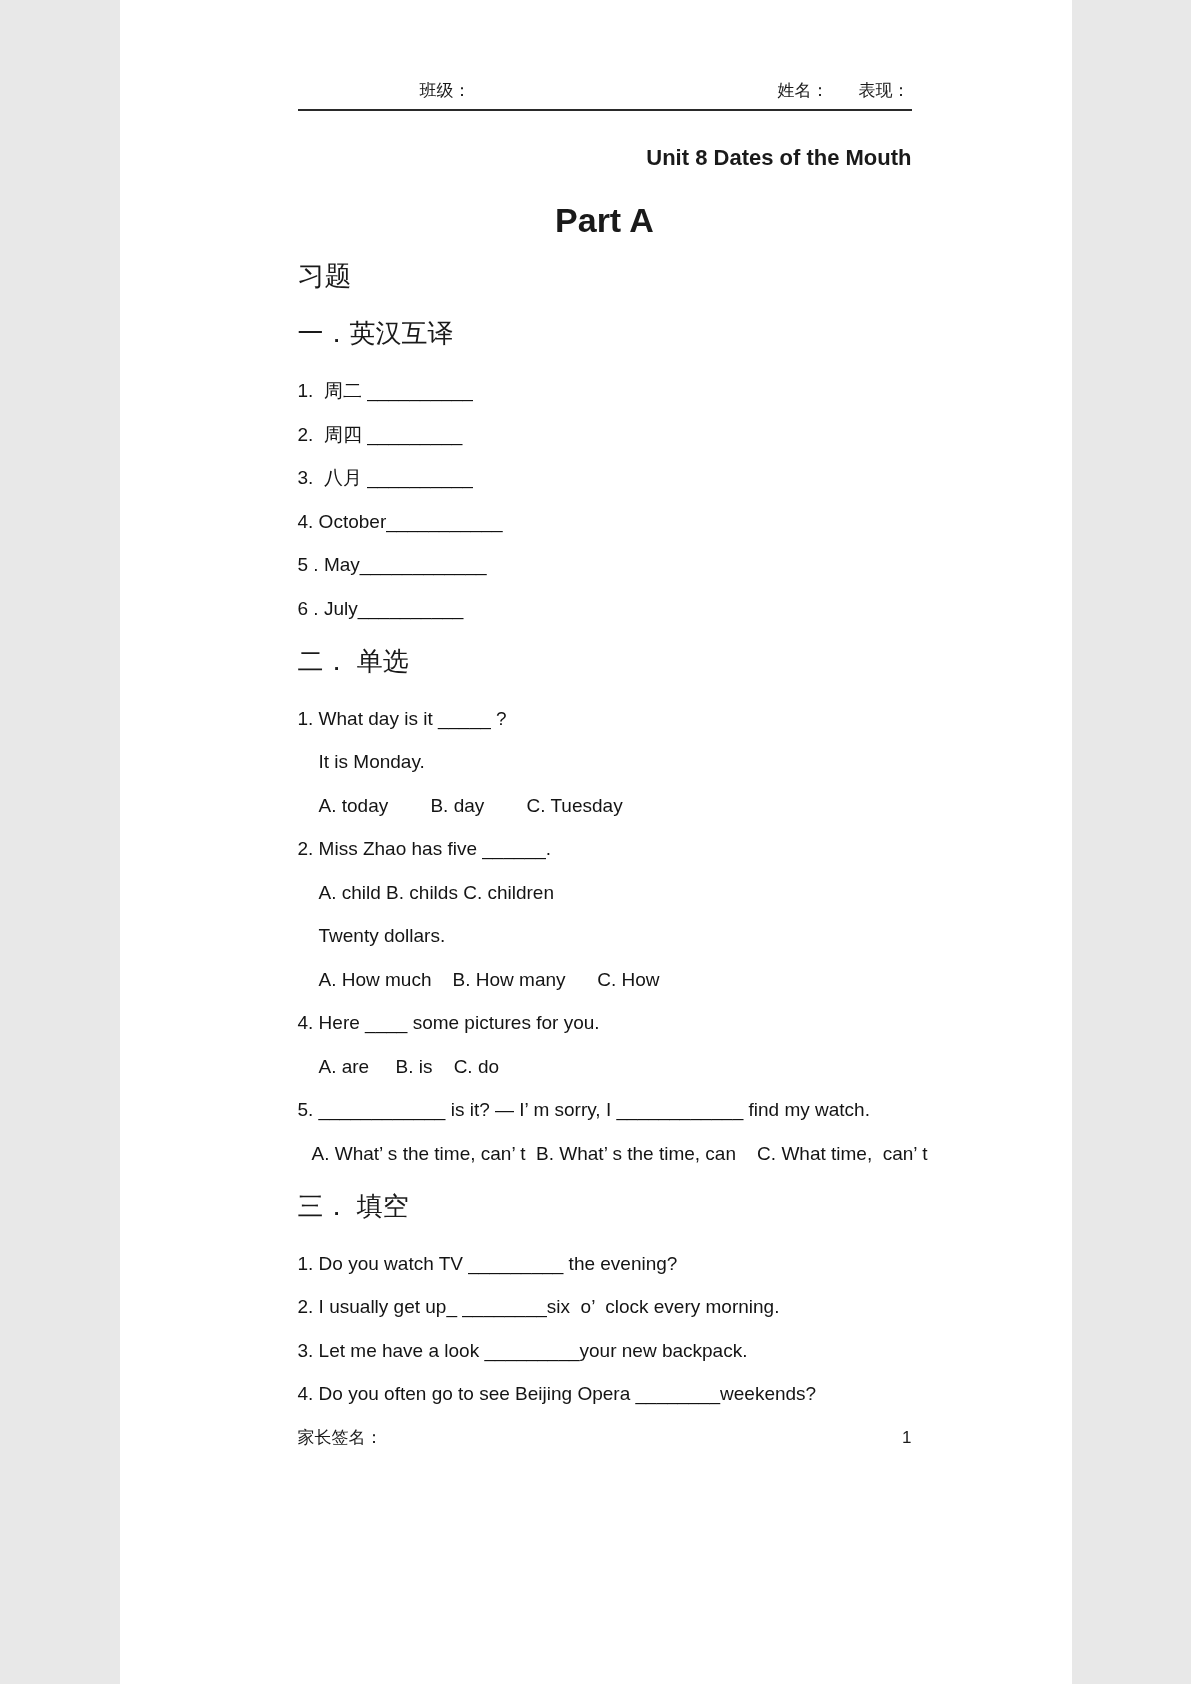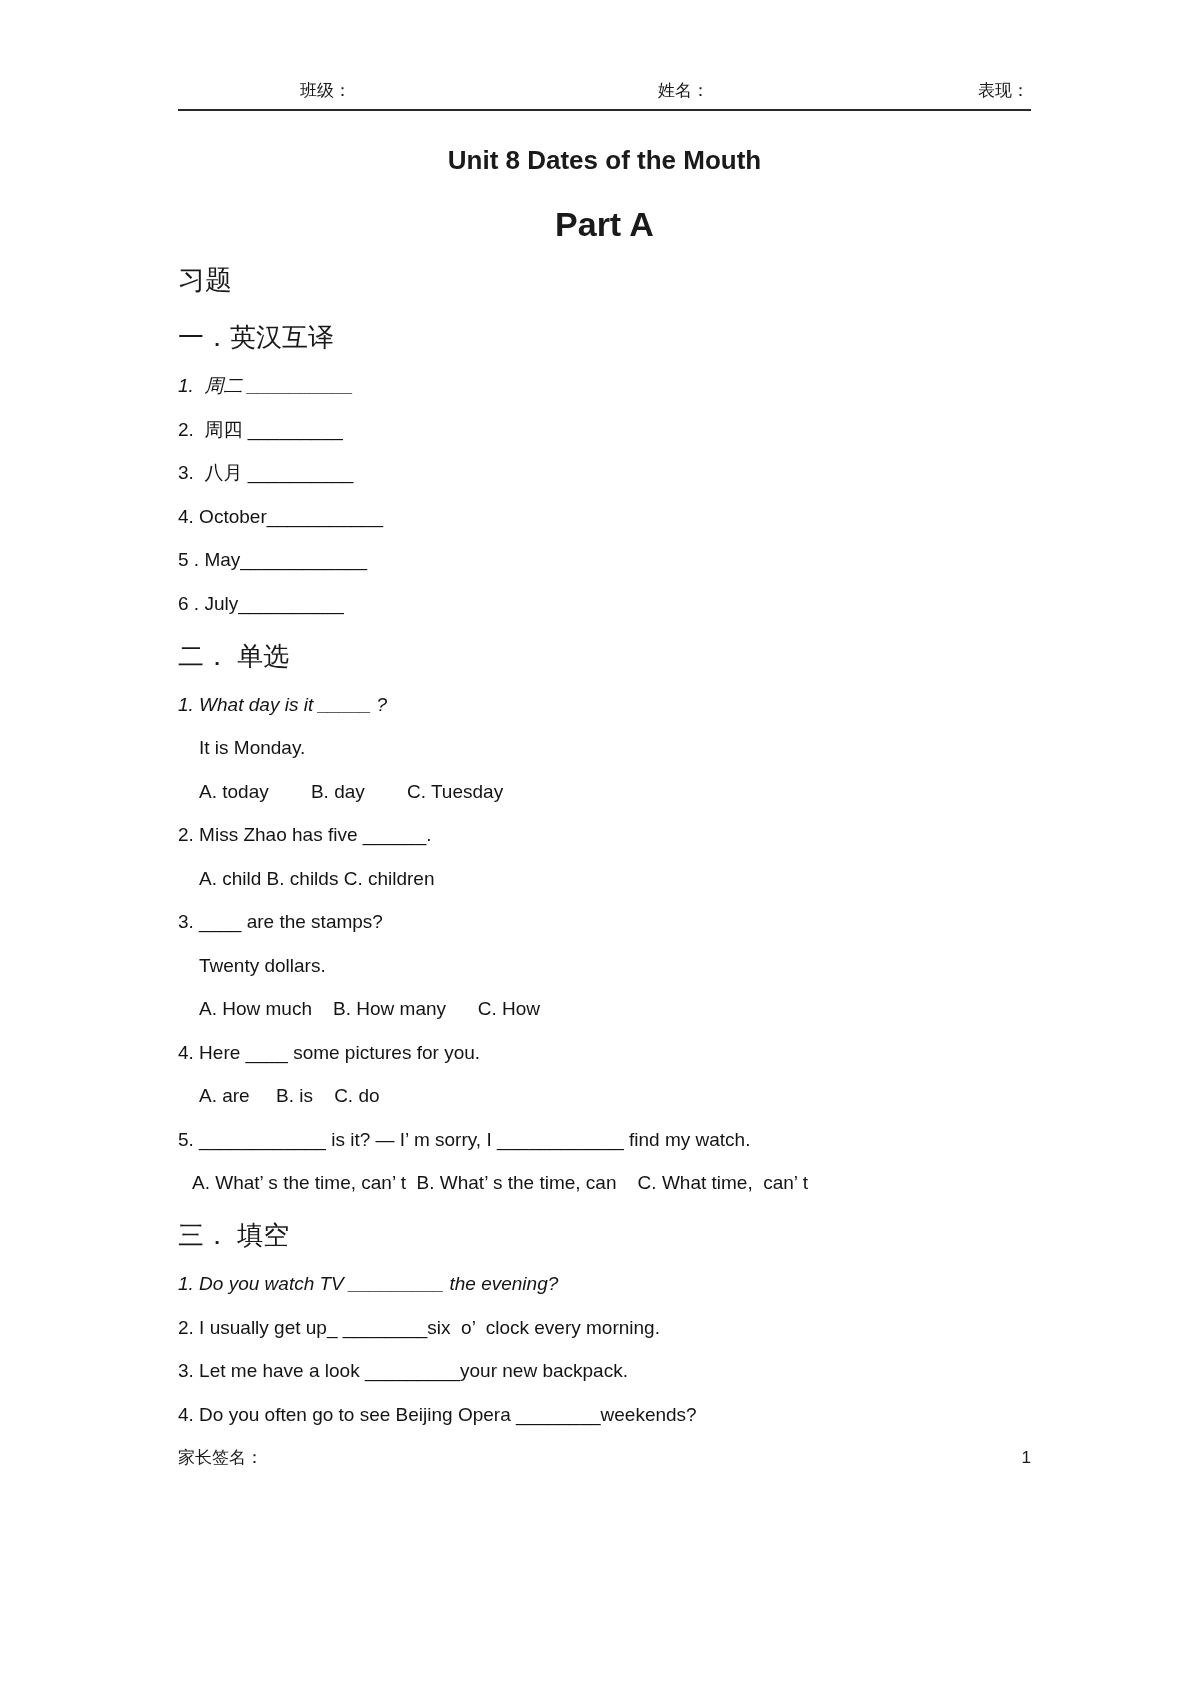--- a/index.html
+++ b/index.html
@@ -1,18 +1,18 @@
 <!DOCTYPE html>
 <html><head>
 <meta charset="utf-8">
 <style>
   * { box-sizing: border-box; }
   html, body { margin: 0; padding: 0; background: #e8e8e8; }
   .page {
-    width: 1191px;
+    width: 952px;
     height: 1684px;
     margin: 0 auto;
     background: #ffffff;
     font-family: "Liberation Sans", "DejaVu Sans", sans-serif;
     color: #1a1a1a;
     padding: 80px 160px 0 178px;
     position: relative;
   }
   .header-row {
     position: relative;
@@ -23,22 +23,22 @@
   .hdr-label { position: absolute; top: 0; line-height: 22px; white-space: pre; }
   .hdr-class { left: 122px; }
   .hdr-name  { left: 480px; }
   .hdr-perf  { right: 2px; }
   .header-line {
     border-bottom: 2px solid #2a2a2a;
     margin-top: 7px;
     width: 100%;
   }
   .title {
-    text-align: center;
-    font-size: 26px;
+    text-align: right;
+    font-size: 22px;
     font-weight: bold;
     line-height: 1;
     margin-top: 36px;
     white-space: pre;
   }
   .part {
     text-align: center;
     font-size: 34px;
     font-weight: bold;
     line-height: 1;
@@ -60,21 +60,21 @@
     margin: 30px 0 0 0;
     white-space: pre;
   }
   .row {
     font-size: 19px;
     line-height: 1;
     margin: 24.5px 0 0 0;
     white-space: pre;
     color: #141414;
   }
-  .first { margin-top: 26px; font-style: italic; }
+  .first { margin-top: 35px; }
   .ind { padding-left: 21px; }
   .ind-sm { padding-left: 14px; }
   .footer-row {
     margin-top: 24.5px;
     display: flex;
     justify-content: space-between;
     font-size: 17px;
     line-height: 1.2;
     gap: 12px;
   }
@@ -105,21 +105,20 @@
     <p class="row">6 . July__________</p>
   </div>
 
   <div>
     <div class="sec-heading">二． 单选</div>
     <p class="row first">1. What day is it _____ ?</p>
     <p class="row ind">It is Monday.</p>
     <p class="row ind">A. today        B. day        C. Tuesday</p>
     <p class="row">2. Miss Zhao has five ______.</p>
     <p class="row ind">A. child B. childs C. children</p>
-    <p class="row">3. ____ are the stamps?</p>
     <p class="row ind">Twenty dollars.</p>
     <p class="row ind">A. How much    B. How many      C. How</p>
     <p class="row">4. Here ____ some pictures for you.</p>
     <p class="row ind">A. are     B. is    C. do</p>
     <p class="row">5. ____________ is it? — I’ m sorry, I ____________ find my watch.</p>
     <p class="row ind-sm">A. What’ s the time, can’ t  B. What’ s the time, can    C. What time,  can’ t</p>
   </div>
 
   <div>
     <div class="sec-heading">三． 填空</div>

